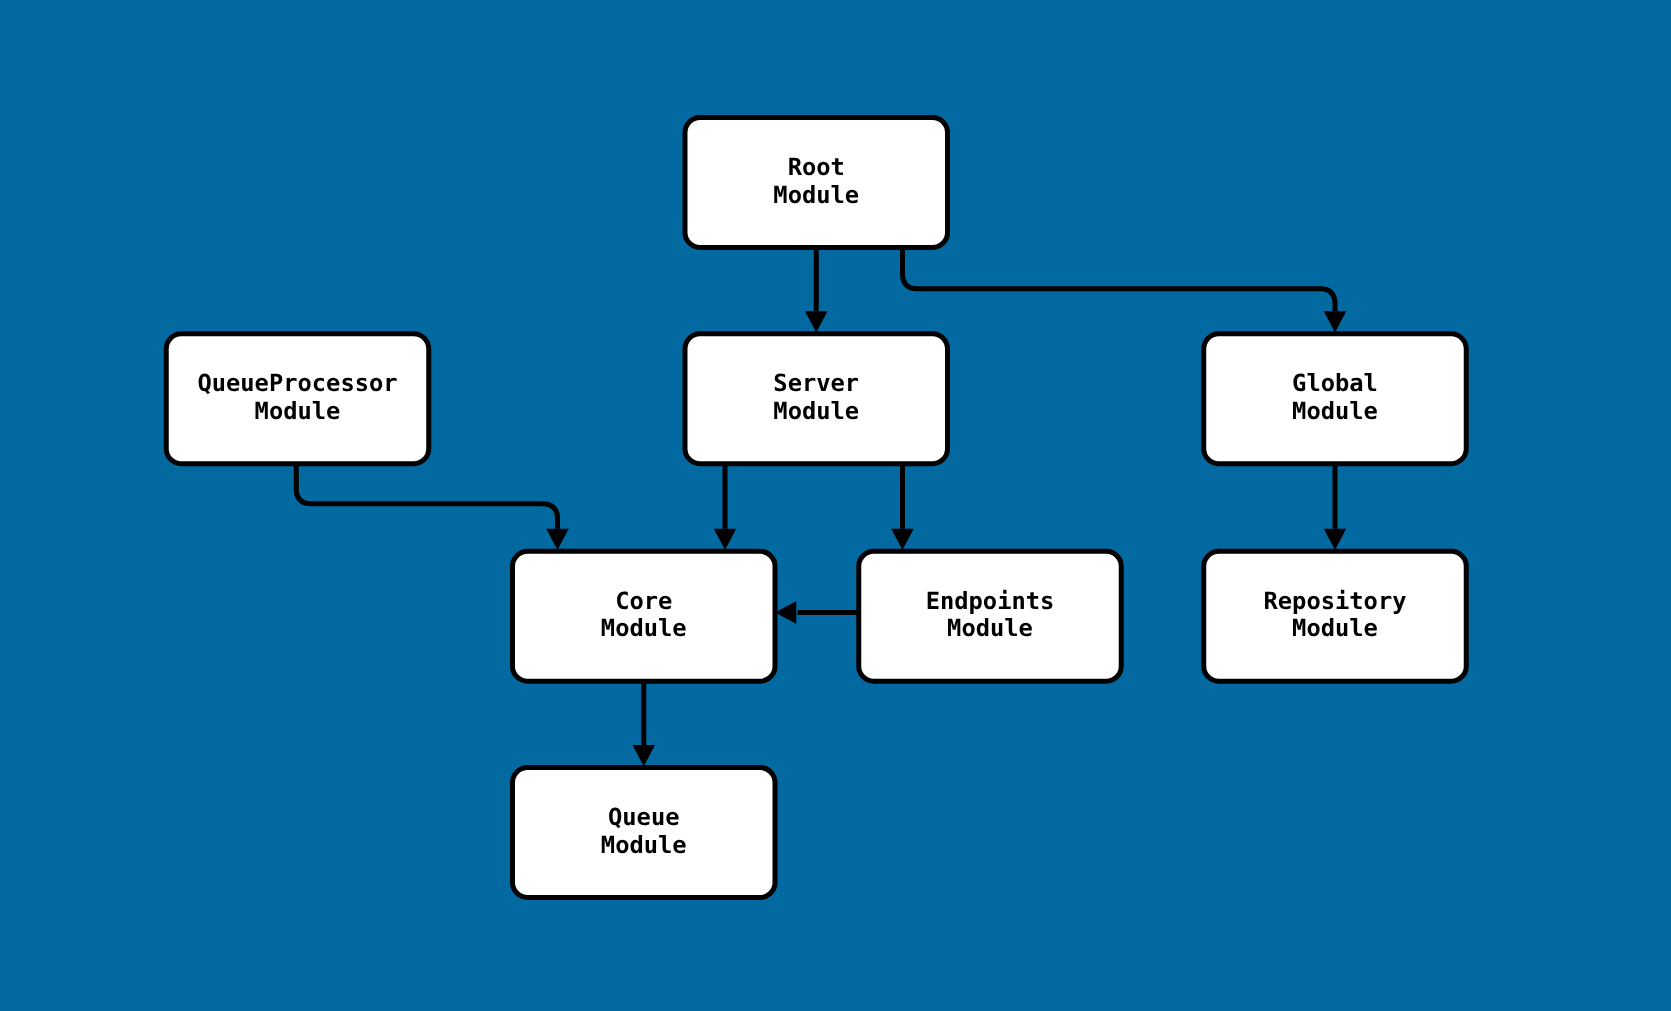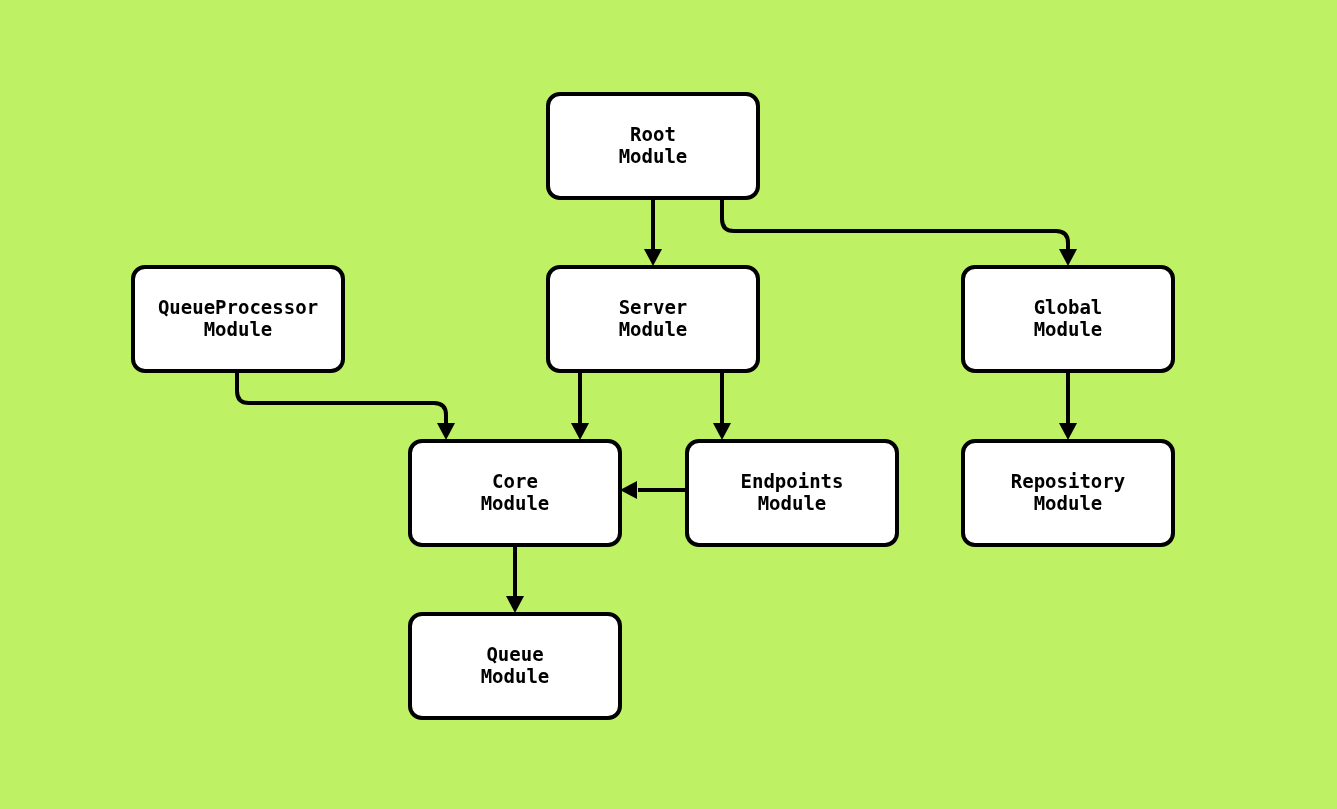--- a/index.html
+++ b/index.html
@@ -10,21 +10,21 @@
   body {
     width: 1337px;
     height: 809px;
     overflow: hidden;
     font-family: "DejaVu Sans Mono", "Liberation Mono", monospace;
   }
   #diagram-root {
     position: relative;
     width: 1337px;
     height: 809px;
-    background: #bef264;
+    background: #0369a1;
   }
   #diagram-svg {
     position: absolute;
     top: 0;
     left: 0;
     width: 1337px;
     height: 809px;
     display: block;
   }
   .node-rect {

